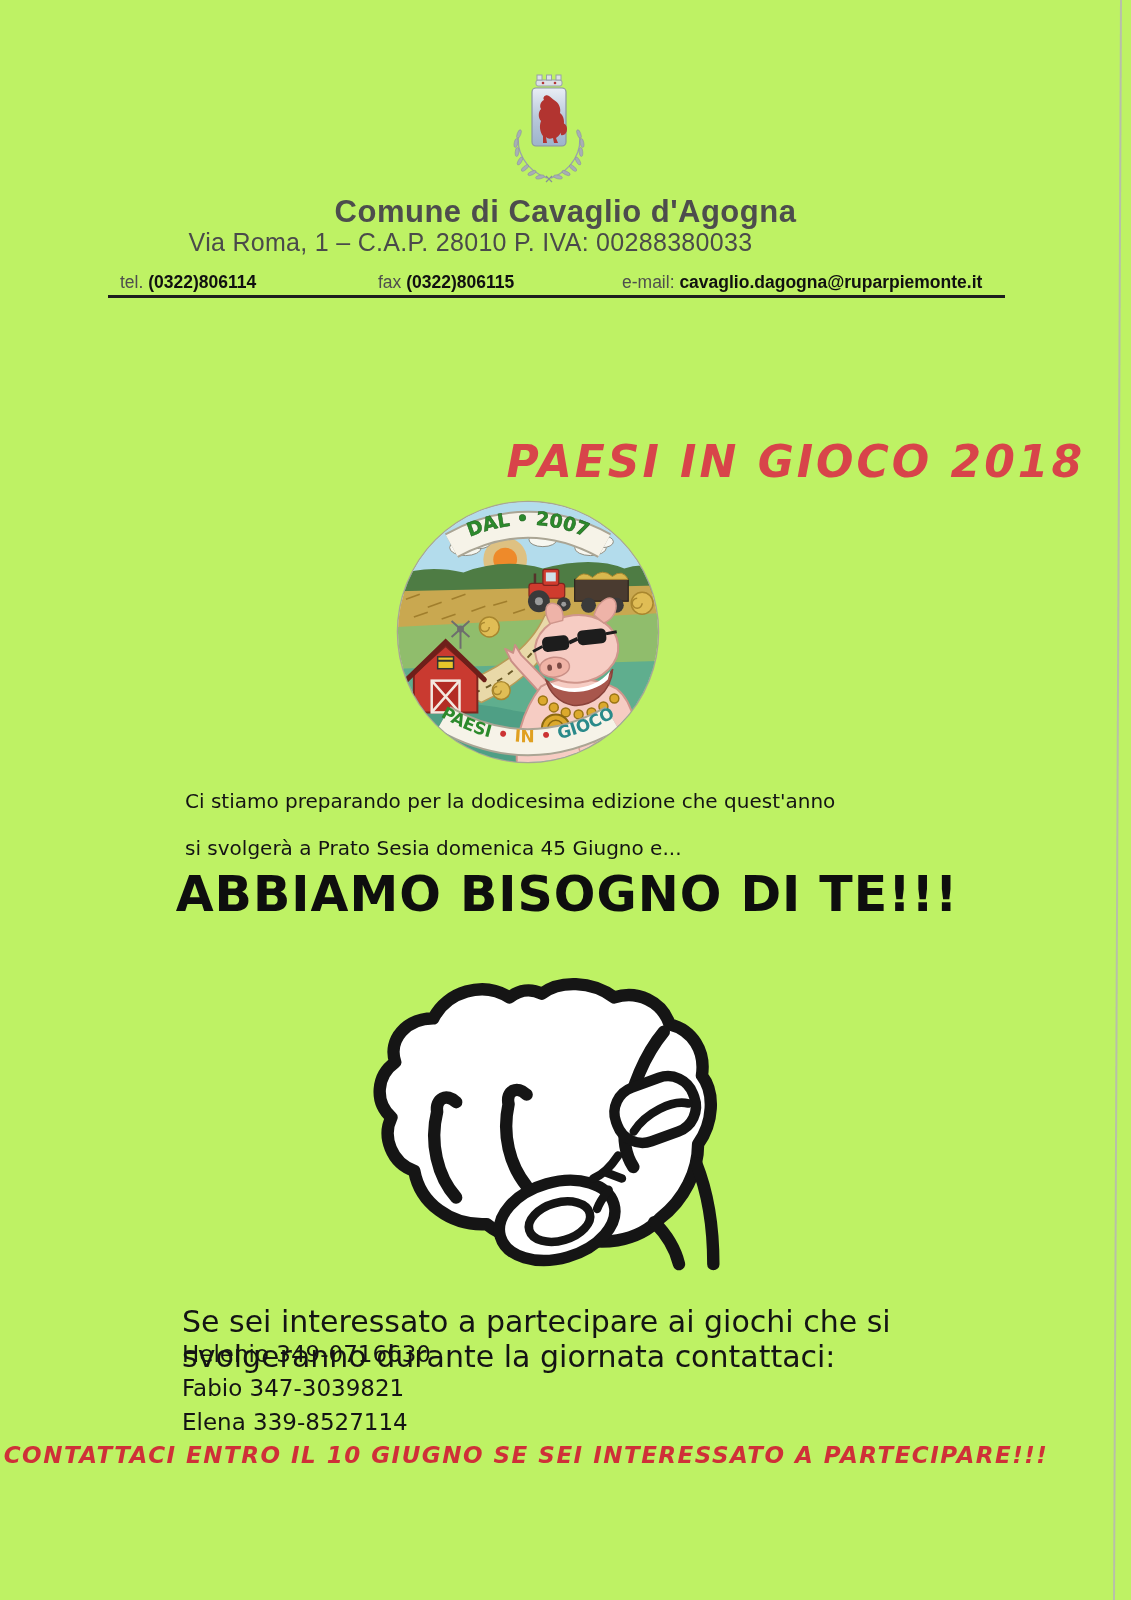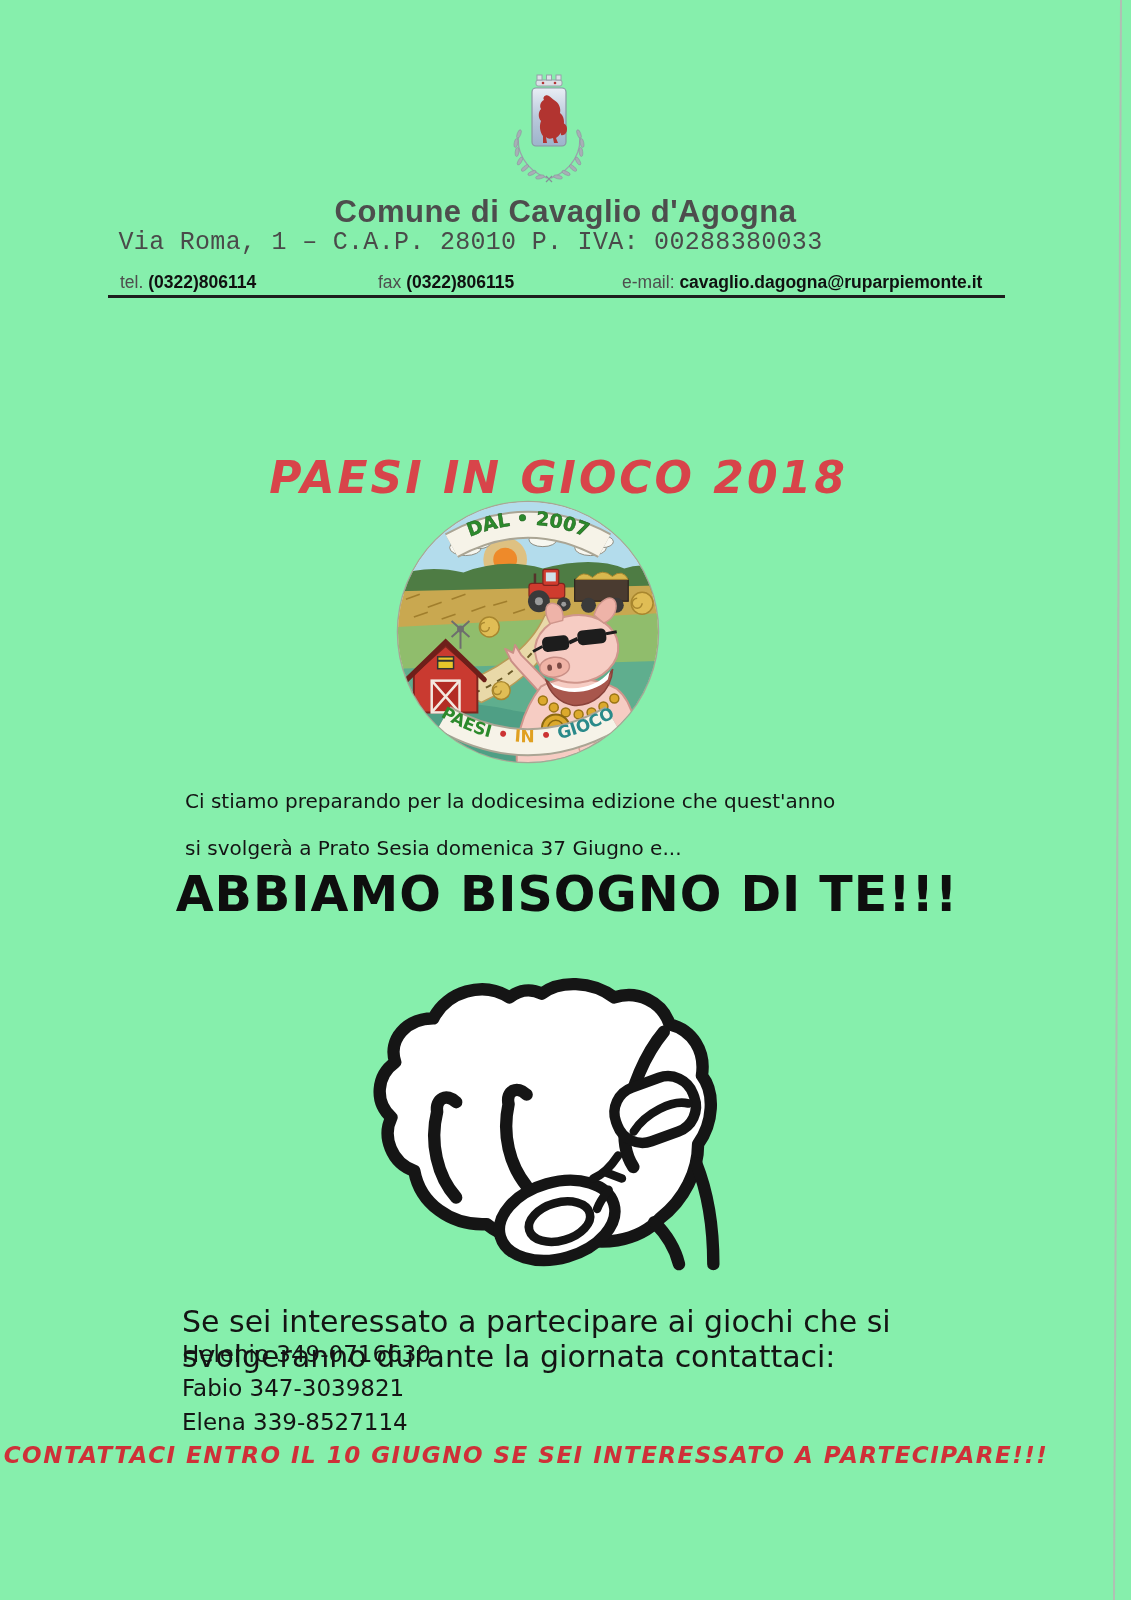--- a/index.html
+++ b/index.html
@@ -1,32 +1,32 @@
 <!DOCTYPE html>
 <html><head>
 <meta charset="utf-8">
 <style>
   html,body{margin:0;padding:0;background:#e8e8e8;}
   .page{
     position:relative;width:1131px;height:1600px;margin:0 auto;
-    background:#86efac;overflow:hidden;
+    background:#bef264;overflow:hidden;
     font-family:"Liberation Sans",sans-serif;color:#1c1c1c;
   }
   .abs{position:absolute;}
   .comic{font-family:"DejaVu Sans",sans-serif;}
 
   
   .crest{left:503px;top:68px;width:92px;height:124px;}
   .muni-title{
     left:0;top:194px;width:1131px;text-align:center;
     font-weight:bold;font-size:31px;letter-spacing:.5px;color:#4d4d4d;
   }
   .muni-address{
     left:0;top:228px;width:941px;text-align:center;
-    font-size:25px;color:#4a4a4a;letter-spacing:.3px;font-family:Liberation Mono, monospace;
+    font-size:25px;color:#4a4a4a;letter-spacing:.3px;
   }
   .contact-row{top:272px;font-size:17.5px;color:#222;white-space:nowrap;}
   .contact-row .lbl{color:#4e4e4e;font-weight:400;}
   .contact-row .num{font-weight:bold;color:#101010;}
   .c-tel{left:120px;}
   .c-fax{left:378px;}
   .c-mail{left:622px;text-align:center;}
   .head-rule{left:108px;top:295px;width:897px;height:3px;background:#1e1e1e;}
 
   
@@ -126,21 +126,21 @@
     <span class="lbl">fax</span>
     <span class="num">(0322)806115</span>
   </div>
   <div class="abs contact-row c-mail">
     <span class="lbl">e-mail:</span>
     <span class="num">cavaglio.dagogna@ruparpiemonte.it</span>
   </div>
 
   <div class="abs head-rule"></div>
 
-  <h2 class="abs event-title" style="margin:16px;">PAESI IN GIOCO 2018</h2>
+  <h2 class="abs event-title" style="margin:0;text-align:right;">PAESI IN GIOCO 2018</h2>
 
   <svg class="abs event-logo" viewBox="0 0 270 270">
     <defs>
         <clipPath id="circ">
           <circle cx="135" cy="135" r="131"></circle>
         </clipPath>
       </defs>
     <circle cx="135" cy="135" r="131.5" fill="#f3efe4" stroke="#a8a694" stroke-width="1.5"></circle>
     <g clip-path="url(#circ)">
 
@@ -276,21 +276,21 @@
         <path d="M 50,222 Q 135,270 220,222" fill="none" stroke="#f6f3e8" stroke-width="24"></path>
       </g>
       <text font-family="DejaVu Sans, sans-serif" font-size="17" font-weight="bold">
         <textPath href="#bb" startOffset="50%" text-anchor="middle"><tspan fill="#2c8a2c">PAESI</tspan><tspan dx="7" fill="#cc3333">•</tspan><tspan dx="7" fill="#e0a020">IN</tspan><tspan dx="7" fill="#cc3333">•</tspan><tspan dx="7" fill="#2a8a8a">GIOCO</tspan></textPath>
       </text>
     </g>
   </svg>
 
   <p class="abs intro comic" style="margin:0;">
     <span>Ci stiamo preparando per la dodicesima edizione che quest'anno</span><br>
-    <span>si svolgerà a Prato Sesia domenica 37 Giugno e...</span>
+    <span>si svolgerà a Prato Sesia domenica 45 Giugno e...</span>
   </p>
 
   <h3 class="abs callout comic" style="margin:0;">ABBIAMO BISOGNO DI TE!!!</h3>
 
   <svg class="abs finger" viewBox="0 0 420 330">
     <g fill="none" stroke="#151515" stroke-width="13" stroke-linecap="round" stroke-linejoin="round">
 
       <path fill="#ffffff" d="M178,50 C150,32 112,44 98,72 C70,72 50,94 58,118 C38,132 36,160 54,176
         C44,196 54,224 78,232 C84,266 116,290 154,288 C176,306 210,310 236,298
         C272,314 314,306 336,282 C362,262 376,232 376,204 C392,182 394,150 380,132

